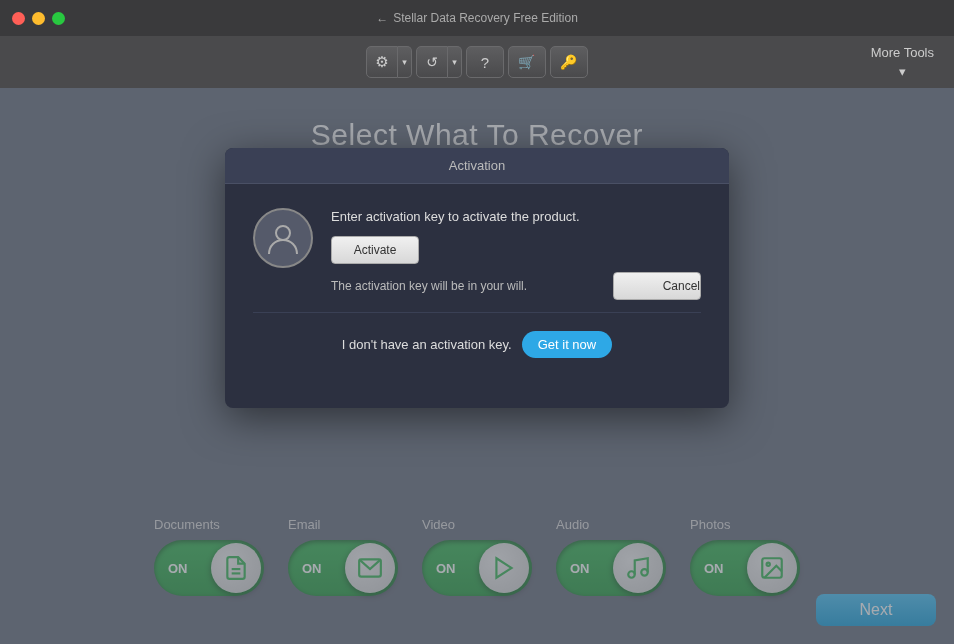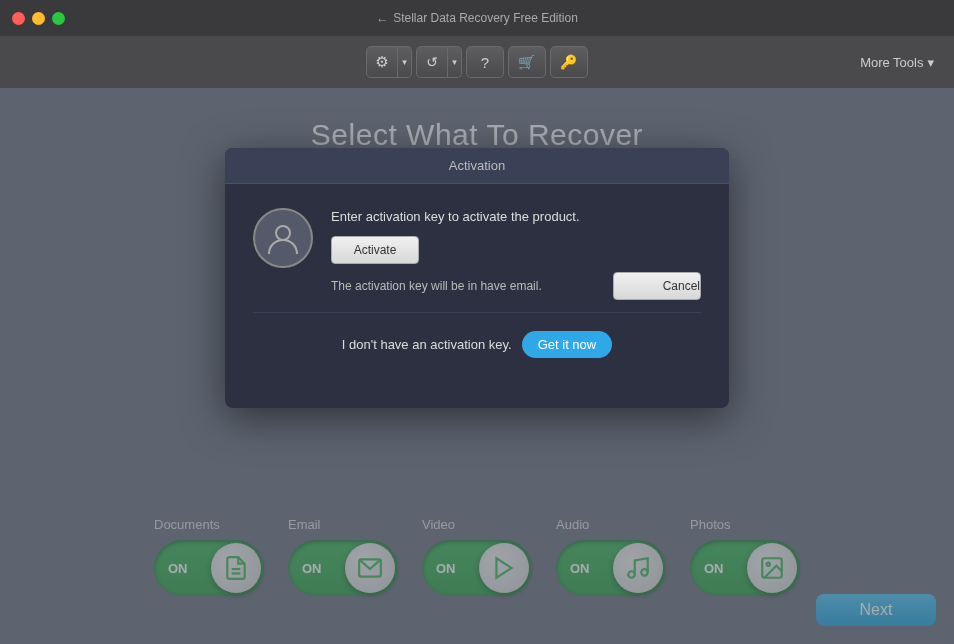--- a/index.html
+++ b/index.html
@@ -112,20 +112,21 @@
 
     .more-tools {
       position: absolute;
       right: 20px;
       color: #ccc;
       font-size: 13px;
       display: flex;
       align-items: center;
       gap: 4px;
       cursor: pointer;
+      flex-direction: column;
     }
 
     
     .main-content {
       width: 100%;
       height: calc(644px - 36px - 52px);
       background: #6b7280;
       position: relative;
       display: flex;
       flex-direction: column;
@@ -497,21 +498,21 @@
             </svg>
           </div>
           <div class="modal-right">
             <p class="modal-desc">Enter activation key to activate the product.</p>
             <div class="input-row">
               <button class="activate-btn">
                 <span>Activate</span>
               </button>
             </div>
             <div style="display:flex; justify-content:space-between; align-items:center;">
-              <span class="hint-text">The activation key will be in have email.</span>
+              <span class="hint-text">The activation key will be in your will.</span>
               <button class="cancel-btn">
                 <span>Cancel</span>
               </button>
             </div>
           </div>
         </div>
 
         <div class="modal-footer">
           <span class="no-key-text">I don't have an activation key.</span>
           <button class="get-it-btn">

